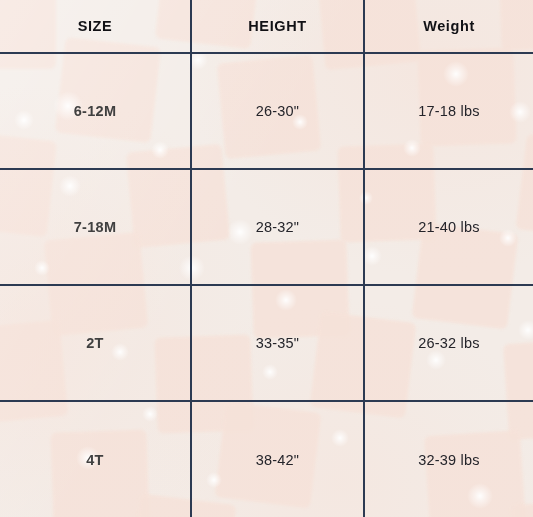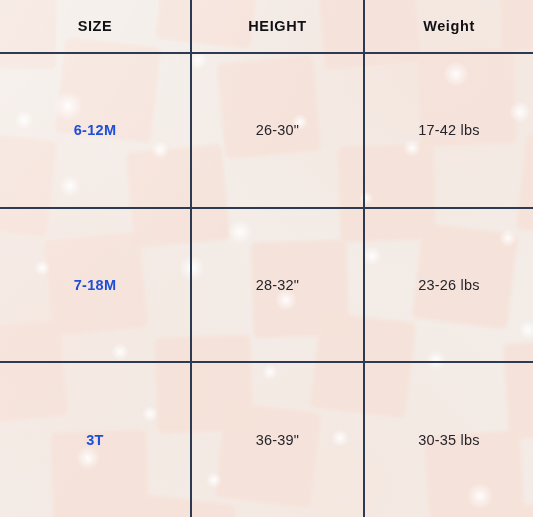--- a/index.html
+++ b/index.html
@@ -100,21 +100,21 @@
     font-size: 14.5px;
     font-weight: 700;
     letter-spacing: 0.6px;
     color: #111115;
     display: inline-block;
   }
   .size-label {
     font-size: 14.5px;
     font-weight: 700;
     letter-spacing: 0.3px;
-    color: #1d4ed8;
+    color: #404040;
     display: inline-block;
   }
   .measure-label {
     font-size: 14.5px;
     font-weight: 400;
     letter-spacing: 0.2px;
     color: #24242a;
     display: inline-block;
   }
 </style>
@@ -196,29 +196,34 @@
           </th>
           <th>
             <span class="hdr-label">Weight</span>
           </th>
         </tr>
       </thead>
       <tbody id="table-body">
           <tr class="data-row">
             <td><span class="size-label">6-12M</span></td>
             <td><span class="measure-label">26-30"</span></td>
-            <td><span class="measure-label">17-42 lbs</span></td>
+            <td><span class="measure-label">17-18 lbs</span></td>
           </tr>
           <tr class="data-row">
             <td><span class="size-label">7-18M</span></td>
             <td><span class="measure-label">28-32"</span></td>
-            <td><span class="measure-label">23-26 lbs</span></td>
-          </tr>
-          <tr class="data-row">
-            <td><span class="size-label">3T</span></td>
-            <td><span class="measure-label">36-39"</span></td>
-            <td><span class="measure-label">30-35 lbs</span></td>
+            <td><span class="measure-label">21-40 lbs</span></td>
+          </tr>
+          <tr class="data-row">
+            <td><span class="size-label">2T</span></td>
+            <td><span class="measure-label">33-35"</span></td>
+            <td><span class="measure-label">26-32 lbs</span></td>
+          </tr>
+          <tr class="data-row">
+            <td><span class="size-label">4T</span></td>
+            <td><span class="measure-label">38-42"</span></td>
+            <td><span class="measure-label">32-39 lbs</span></td>
           </tr>
         </tbody>
     </table>
   </div>
 
 </div>
 
 </body></html>

